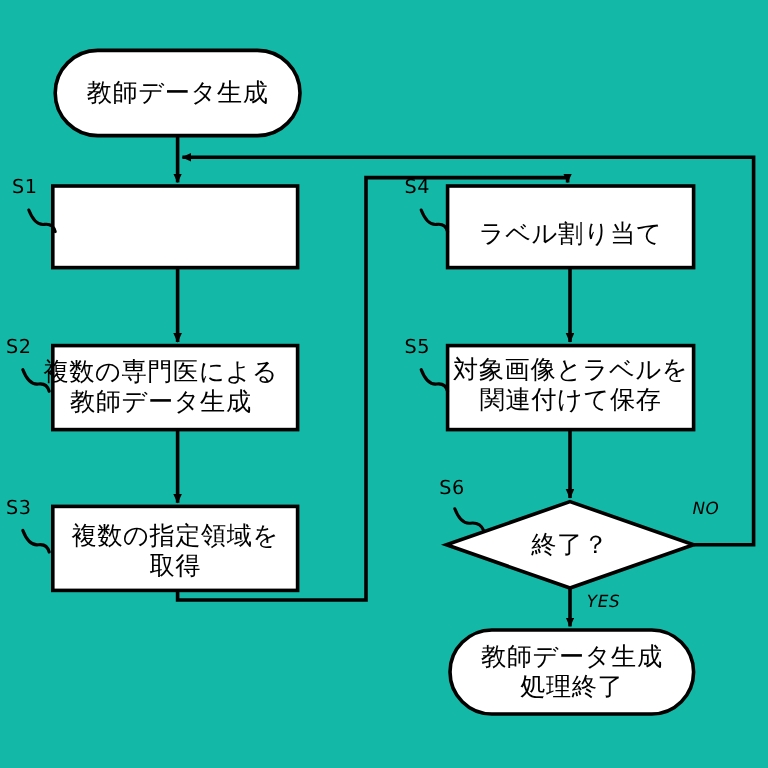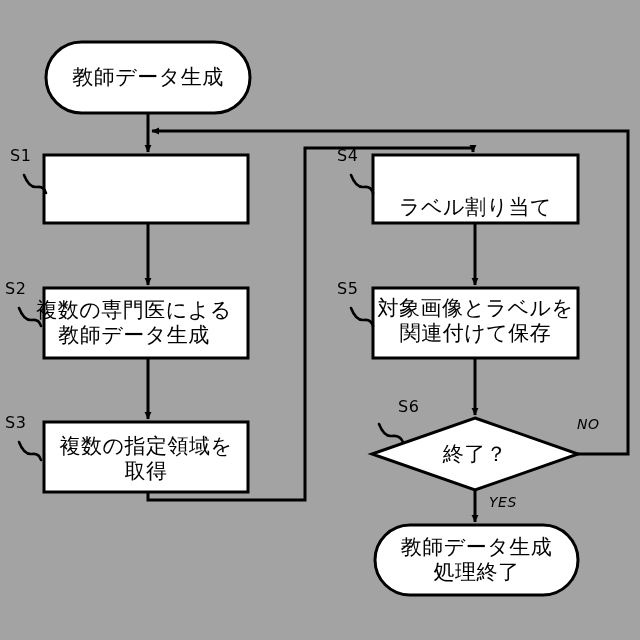--- a/index.html
+++ b/index.html
@@ -11,21 +11,21 @@
     width: 640px;
     height: 640px;
     font-family: "DejaVu Sans", "Liberation Sans", sans-serif;
     color: #000000;
     overflow: hidden;
   }
   #flowchart-root {
     position: relative;
     width: 640px;
     height: 640px;
-    background: #a3a3a3;
+    background: #14b8a6;
   }
   #flow-svg {
     position: absolute;
     left: 0;
     top: 0;
     width: 640px;
     height: 640px;
   }
   .node-text {
     position: absolute;
@@ -124,21 +124,21 @@
   <div class="node-text" style="left:44px; top:288px; width:180px; height:70px;">
     <span>複数の専門医による</span>
     <span>教師データ生成</span>
   </div>
 
   <div class="node-text" style="left:44px; top:422px; width:204px; height:74px;">
     <span>複数の指定領域を</span>
     <span>取得</span>
   </div>
 
-  <div class="node-text" style="left:373px; top:167px; width:205px; height:80px;font-family:Liberation Serif, serif;">
+  <div class="node-text" style="left:373px; top:155px; width:205px; height:80px;font-family:Liberation Serif, serif;">
     <span>ラベル割り当て</span>
   </div>
 
   <div class="node-text" style="left:373px; top:288px; width:205px; height:66px;">
     <span>対象画像とラベルを</span>
     <span>関連付けて保存</span>
   </div>
 
   <div class="node-text" style="left:400px; top:424px; width:150px; height:60px;">
     <span>終了？</span>
@@ -147,18 +147,18 @@
   <div class="node-text" style="left:375px; top:525px; width:203px; height:70px;">
     <span>教師データ生成</span>
     <span>処理終了</span>
   </div>
 
   <div class="step-label" style="left:10px; top:148px;">S1</div>
   <div class="step-label" style="left:5px; top:281px;">S2</div>
   <div class="step-label" style="left:5px; top:415px;">S3</div>
   <div class="step-label" style="left:337px; top:148px;">S4</div>
   <div class="step-label" style="left:337px; top:281px;">S5</div>
-  <div class="step-label" style="left:366px; top:399px;margin-left:32px;">S6</div>
+  <div class="step-label" style="left:366px; top:399px;">S6</div>
 
   <div class="branch-label" style="left:577px; top:417px;">NO</div>
   <div class="branch-label" style="left:489px; top:495px;">YES</div>
 
 </div>
 
 </body></html>

